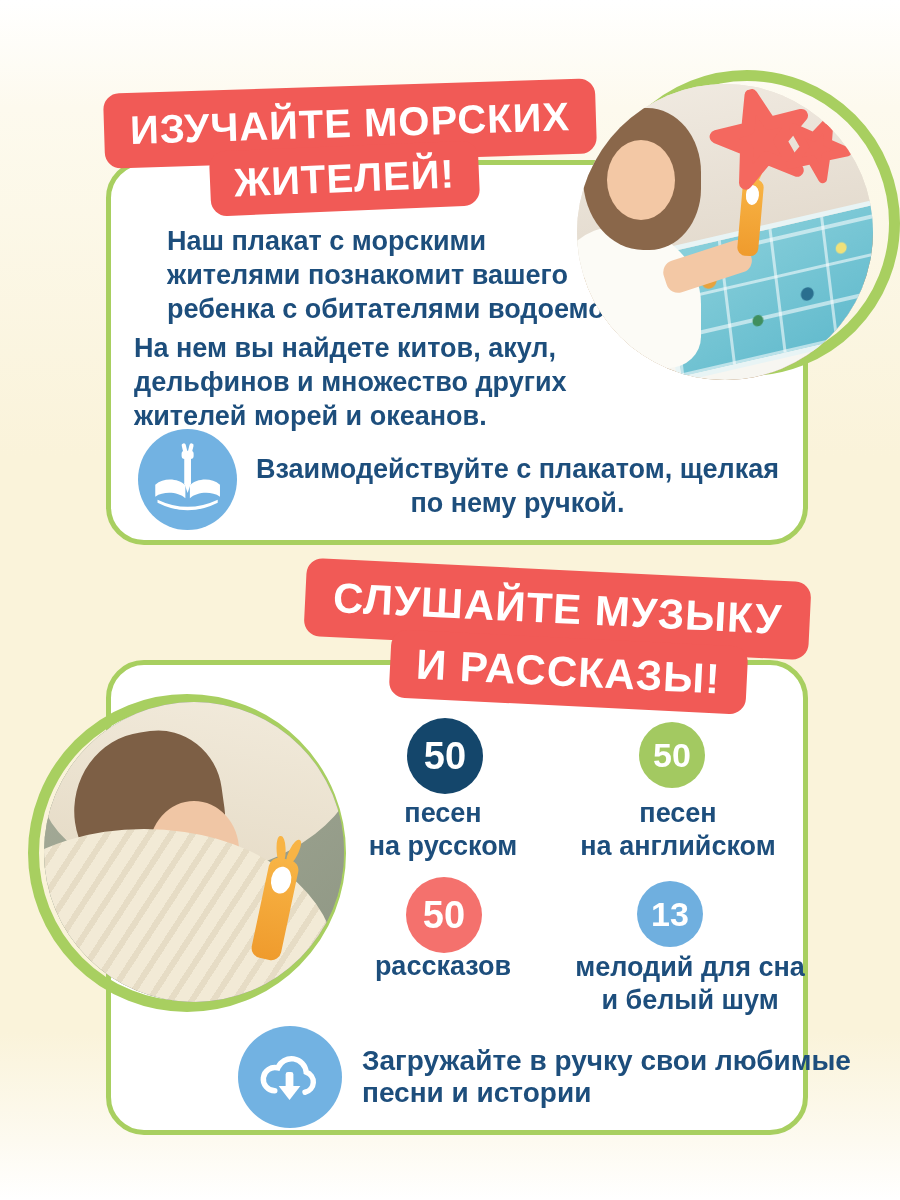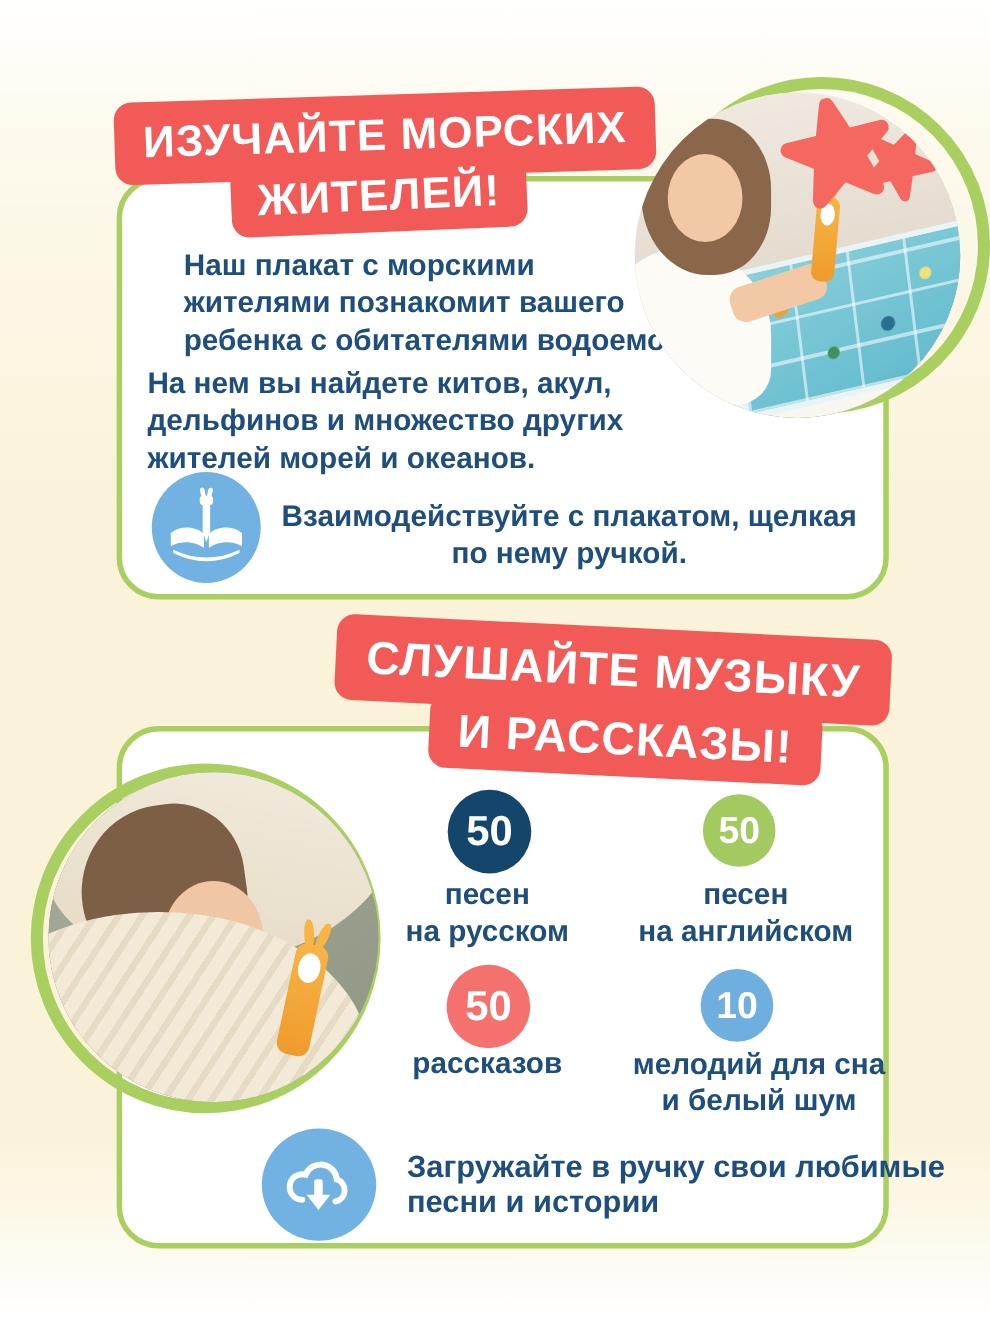--- a/index.html
+++ b/index.html
@@ -18,21 +18,21 @@
   .para{position:absolute;left:134px;width:505px;font-size:27px;line-height:34px;font-weight:700;
     white-space:pre-line;z-index:5;}
   #para1{top:224px;margin-left:33px;}
   #para2{top:331px;}
   .ficon{position:absolute;border-radius:50%;display:flex;align-items:center;justify-content:center;z-index:5;}
   #ficon1{left:138px;top:429px;width:99px;height:101px;}
   #ficon2{left:238px;top:1026px;width:104px;height:102px;}
   .ficon svg{width:76%;height:76%;}
   .ftext{position:absolute;font-size:27px;line-height:34px;font-weight:700;white-space:pre-line;z-index:5;}
   #ftext1{left:256px;top:452px;text-align:center;}
-  #ftext2{left:370px;top:1045px;font-size:28px;line-height:32px;}
+  #ftext2{left:362px;top:1045px;font-size:28px;line-height:32px;}
   .ring{position:absolute;border:11px solid #a8cf60;border-radius:50%;z-index:10;}
   #ring1{left:594px;top:70px;width:284px;height:284px;}
   #ring2{left:28px;top:694px;width:296px;height:296px;}
   .photo{position:absolute;border-radius:50%;overflow:hidden;z-index:11;}
   #photo1{left:577px;top:84px;width:296px;height:296px;background:#e9e2d6;}
   #photo2{left:44px;top:702px;width:300px;height:300px;background:#98a18e;}
   .photo>div{position:absolute;}
   
   .wall{inset:0;background:linear-gradient(170deg,#f1ebe2 0%,#e2d9cc 60%,#d8cec0 100%);}
   .floor{left:-12%;right:-14%;bottom:-14%;height:56%;background:linear-gradient(180deg,#c59c6e,#a87e52);transform:rotate(-9deg);}
@@ -166,21 +166,21 @@
   <div class="stat-label" id="slabel1">песен
 на русском</div>
 
   <div class="stat-circle" id="stat2" style="background-color: rgb(163, 201, 97);">50</div>
   <div class="stat-label" id="slabel2">песен
 на английском</div>
 
   <div class="stat-circle" id="stat3" style="background-color: rgb(244, 113, 109);">50</div>
   <div class="stat-label" id="slabel3">рассказов</div>
 
-  <div class="stat-circle" id="stat4" style="background-color: rgb(111, 175, 223);">10</div>
+  <div class="stat-circle" id="stat4" style="background-color: rgb(111, 175, 223);">13</div>
   <div class="stat-label" id="slabel4">мелодий для сна
 и белый шум</div>
 
   <div class="ficon" id="ficon2" style="background-color: rgb(114, 178, 226);">
     <svg viewBox="0 0 100 100">
       <path d="M31,68 A15,15 0 1 1 35,38.5 A19,19 0 0 1 71.5,44 A13.5,13.5 0 0 1 70,70" fill="none" stroke="#ffffff" stroke-width="7" stroke-linecap="round"></path>
       <g fill="#ffffff">
         <rect x="45" y="44" width="10" height="22" rx="3"></rect>
         <polygon points="36,62 64,62 50,80"></polygon>
       </g>

